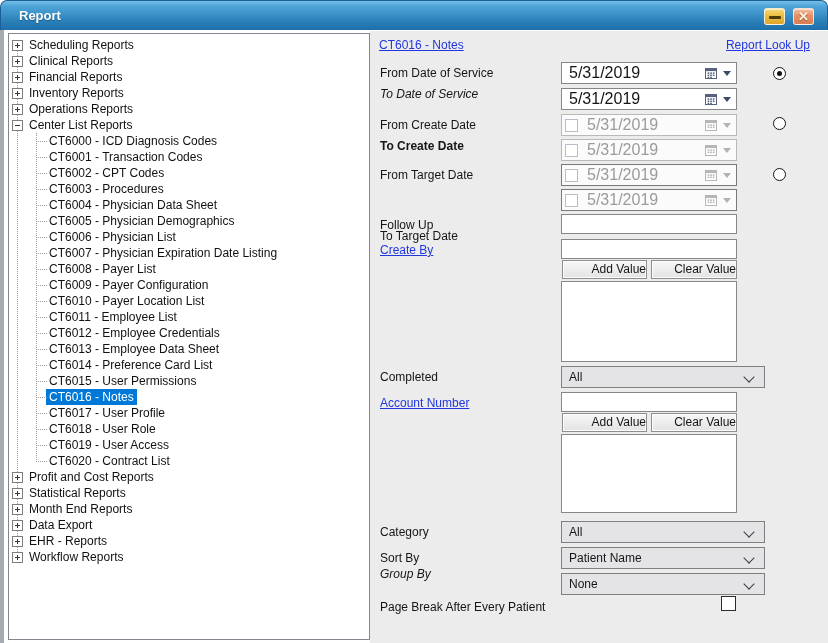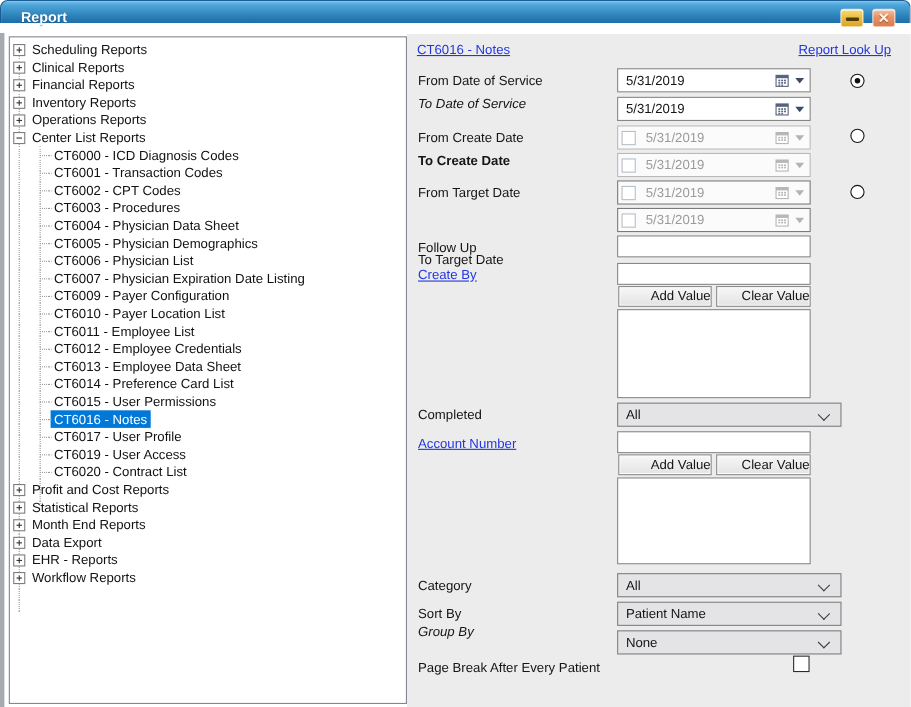--- a/index.html
+++ b/index.html
@@ -1,20 +1,20 @@
 <!DOCTYPE html>
 <html><head>
 <meta charset="utf-8">
 <style>
   html,body{margin:0;padding:0;background:#fff;width:828px;height:643px;overflow:hidden;
     font-family:"Liberation Sans", sans-serif;-webkit-font-smoothing:antialiased;}
   .window{position:relative;width:828px;height:643px;background:#fff;}
 
   
-  .titlebar{position:absolute;left:0;top:0;right:0;height:21px;
+  .titlebar{position:absolute;left:0;top:0;right:0;height:30px;
     background:linear-gradient(180deg,#74c0e9 0%,#4ea4d8 18%,#3c93c8 45%,#2a80b7 70%,#1d6ea9 100%);
     border:1px solid #1a5e95;border-bottom:none;border-radius:7px 7px 0 0;box-sizing:border-box;}
   .titlebar .title{position:absolute;left:18px;top:7px;color:#fff;font-size:13px;font-weight:bold;
     text-shadow:0 1px 1px rgba(0,40,80,.45);}
   .tb-btn{position:absolute;top:7px;width:21px;height:17px;border-radius:3px;box-sizing:border-box;
     border:1px solid rgba(255,255,255,.75);box-shadow:inset 0 1px 0 rgba(255,255,255,.55);cursor:pointer;}
   .tb-min{right:42px;background:linear-gradient(#f6da79,#ecbe41 45%,#dda42a);}
   .tb-min .bar{position:absolute;left:4px;top:7px;width:12px;height:3px;background:#4d3c07;border-radius:1px;}
   .tb-close{right:13px;background:linear-gradient(#f4bf9f,#e59168 45%,#d97c50);}
   .tb-close .x{position:absolute;left:0;top:0;width:100%;height:100%;color:#fdf4e6;font-size:13px;
@@ -47,21 +47,21 @@
   .rightpanel{position:absolute;left:370px;top:31px;width:458px;height:612px;background:#ececec;
     font-size:12px;color:#151515;}
   .lbl{position:absolute;left:10px;white-space:nowrap;}
   .link{color:#2236e0;text-decoration:underline;cursor:pointer;white-space:nowrap;}
   .toplink{position:absolute;top:7px;}
   .lookup{position:absolute;top:7px;right:18px;}
 
   .ctrl{position:absolute;left:191px;width:176px;box-sizing:border-box;}
   .datepicker{height:22px;background:#fff;border:1px solid #878787;display:flex;align-items:center;
     padding:0 5px 0 7px;gap:5px;}
-  .datepicker .dtext{flex:1;font-size:12px;}
+  .datepicker .dtext{flex:1;font-size:16px;}
   .datepicker.disabled{background:#fbfbfb;color:#9b9b9b;border-color:#b9b9b9;padding-left:3px;}
   .datepicker.disabled.darkborder{border-color:#7a7a7a;}
   .inner-check{width:13px;height:13px;background:#fff;border:1px solid #b5bfc9;box-sizing:border-box;margin-right:4px;}
   .cal-icon{width:14px;height:13px;display:block;}
   .drop-arrow{width:0;height:0;border-left:4px solid transparent;border-right:4px solid transparent;
     border-top:5px solid #3d4c66;}
   .datepicker.disabled .drop-arrow{border-top-color:#b3b3b3;}
 
   .tinput{height:20px;background:#fff;border:1px solid #878787;font-size:12px;
     font-family:"Liberation Sans",sans-serif;padding:0 4px;outline:none;}
@@ -110,29 +110,31 @@
         <div class="t-children">
           <div class="vline-child"></div>
           <div class="t-row child"><span class="t-label">CT6000 - ICD Diagnosis Codes</span></div>
           <div class="t-row child"><span class="t-label">CT6001 - Transaction Codes</span></div>
           <div class="t-row child"><span class="t-label">CT6002 - CPT Codes</span></div>
           <div class="t-row child"><span class="t-label">CT6003 - Procedures</span></div>
           <div class="t-row child"><span class="t-label">CT6004 - Physician Data Sheet</span></div>
           <div class="t-row child"><span class="t-label">CT6005 - Physician Demographics</span></div>
           <div class="t-row child"><span class="t-label">CT6006 - Physician List</span></div>
           <div class="t-row child"><span class="t-label">CT6007 - Physician Expiration Date Listing</span></div>
+          <div class="t-row child"><span class="t-label">CT6008 - Payer List</span></div>
           <div class="t-row child"><span class="t-label">CT6009 - Payer Configuration</span></div>
           <div class="t-row child"><span class="t-label">CT6010 - Payer Location List</span></div>
           <div class="t-row child"><span class="t-label">CT6011 - Employee List</span></div>
           <div class="t-row child"><span class="t-label">CT6012 - Employee Credentials</span></div>
           <div class="t-row child"><span class="t-label">CT6013 - Employee Data Sheet</span></div>
           <div class="t-row child"><span class="t-label">CT6014 - Preference Card List</span></div>
           <div class="t-row child"><span class="t-label">CT6015 - User Permissions</span></div>
           <div class="t-row child"><span class="t-label selected">CT6016 - Notes</span></div>
           <div class="t-row child"><span class="t-label">CT6017 - User Profile</span></div>
+          <div class="t-row child"><span class="t-label">CT6018 - User Role</span></div>
           <div class="t-row child"><span class="t-label">CT6019 - User Access</span></div>
           <div class="t-row child"><span class="t-label">CT6020 - Contract List</span></div>
         </div>
         <div class="t-row root"><span class="t-expand plus"></span><span class="t-label">Profit and Cost Reports</span></div>
         <div class="t-row root"><span class="t-expand plus"></span><span class="t-label">Statistical Reports</span></div>
         <div class="t-row root"><span class="t-expand plus"></span><span class="t-label">Month End Reports</span></div>
         <div class="t-row root"><span class="t-expand plus"></span><span class="t-label">Data Export</span></div>
         <div class="t-row root"><span class="t-expand plus"></span><span class="t-label">EHR - Reports</span></div>
         <div class="t-row root"><span class="t-expand plus"></span><span class="t-label">Workflow Reports</span></div>
       </div>

